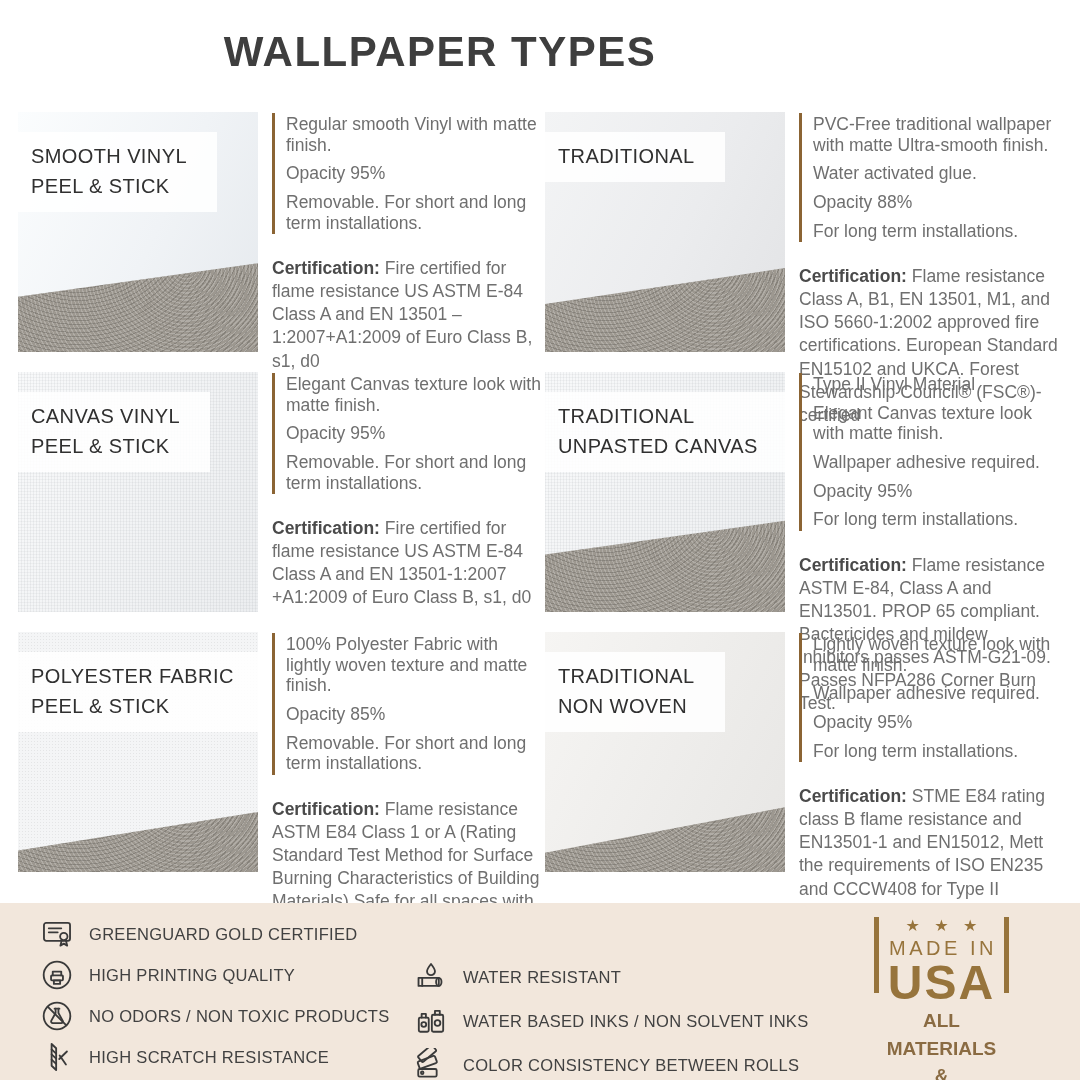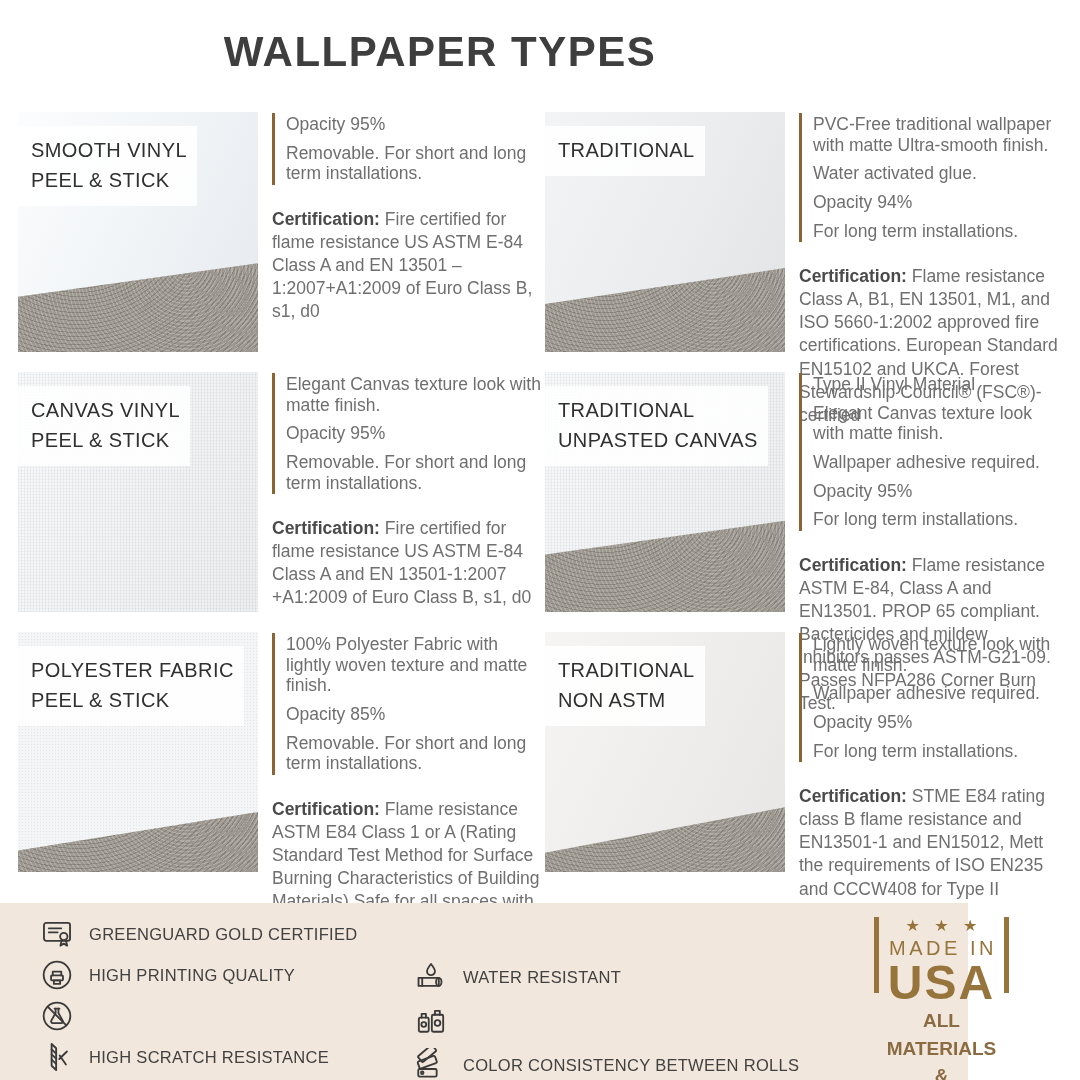--- a/index.html
+++ b/index.html
@@ -38,38 +38,38 @@
     background-image:
       repeating-radial-gradient(circle at 25% 35%, rgba(50,48,44,0.22) 0 1px, transparent 1px 4px),
       repeating-radial-gradient(circle at 70% 65%, rgba(255,255,255,0.20) 0 1.2px, transparent 1.2px 3.5px);
   }
   .f1 { clip-path:polygon(0 77%,100% 63%,100% 100%,0 100%); }
   .f2 { clip-path:polygon(0 80%,100% 65%,100% 100%,0 100%); }
   .f4 { clip-path:polygon(0 76%,100% 62%,100% 100%,0 100%); }
   .f5 { clip-path:polygon(0 91%,100% 75%,100% 100%,0 100%); }
   .f6 { clip-path:polygon(0 92%,100% 73%,100% 100%,0 100%); }
   .strip {
-    position:absolute; top:14px; left:0; z-index:2;
+    position:absolute; top:20px; left:0; z-index:2;
     background:rgba(255,255,255,0.88);
-    padding:9px 10px 11px 13px;
+    padding:9px 30px 11px 13px;
     font-size:20px; line-height:1.5; letter-spacing:0.4px;
     color:#303030; font-weight:500; white-space:nowrap;
   }
   .strip span { display:block; }
   .info { flex:1; padding-top:1px; }
   .desc {
     border-left:3px solid #8B6434; padding:1px 0 1px 11px;
     font-size:17.5px; line-height:1.18; color:#6f6f6f;
   }
   .desc p { margin-bottom:8px; }
   .desc p:last-child { margin-bottom:0; }
   .cert { margin-top:23px; font-size:17.5px; line-height:1.32; color:#6f6f6f; }
   .cert-label { font-weight:bold; color:#4a4a4a; }
   .footer {
-    position:absolute; top:903px; left:0; width:968px; height:177px;
+    position:absolute; top:903px; left:0; width:1080px; height:177px;
     background:#F2E7DC;
   }
   .feat-col { position:absolute; display:flex; flex-direction:column; }
   .feat-left  { left:40px;  top:14px; gap:7px; }
   .feat-right { left:414px; top:10px; gap:10px;margin-top:47px; }
   .feat { display:flex; align-items:center; gap:15px; height:34px; }
   .feat .ic { width:34px; height:34px; flex:none; }
   .feat .lbl { font-size:16.5px; letter-spacing:0.3px; color:#414141; white-space:nowrap; }
   .badge-wrap { position:absolute; left:869px; top:14px; width:145px; text-align:center; color:#97743C; }
   .usa-badge { display:flex; justify-content:center; align-items:stretch; gap:7px; height:76px; }
@@ -91,39 +91,40 @@
   <section class="panel">
     <div class="sample s1">
       <div class="strip">
         <span>SMOOTH VINYL</span>
         <span>PEEL &amp; STICK</span>
       </div>
       <div class="floor f1"></div>
     </div>
     <div class="info">
       <div class="desc">
+        <p>Regular smooth Vinyl with matte finish.</p>
         <p>Opacity 95%</p>
         <p>Removable.  For short and long term installations.</p>
       </div>
       <p class="cert"><span class="cert-label">Certification:</span> <span>Fire certified for flame resistance US ASTM E-84 Class A and EN 13501 –1:2007+A1:2009 of Euro Class B, s1, d0</span></p>
     </div>
   </section>
 
   <section class="panel">
     <div class="sample s2">
       <div class="strip">
         <span>TRADITIONAL</span>
       </div>
       <div class="floor f2"></div>
     </div>
     <div class="info">
       <div class="desc">
         <p>PVC-Free traditional wallpaper with matte Ultra-smooth finish.</p>
         <p>Water activated glue.</p>
-        <p>Opacity 94%</p>
+        <p>Opacity 88%</p>
         <p>For long term installations.</p>
       </div>
       <p class="cert"><span class="cert-label">Certification:</span> <span>Flame resistance Class A, B1, EN 13501, M1, and ISO 5660-1:2002 approved fire certifications. European Standard EN15102 and UKCA. Forest Stewardship Council® (FSC®)-certified</span></p>
     </div>
   </section>
 
   <section class="panel">
     <div class="sample s3">
       <div class="strip">
         <span>CANVAS VINYL</span>
@@ -175,21 +176,21 @@
         <p>Removable.  For short and long term installations.</p>
       </div>
       <p class="cert"><span class="cert-label">Certification:</span> <span>Flame resistance ASTM E84 Class 1 or A (Rating Standard Test Method for Surface Burning Characteristics of Building Materials) Safe for all spaces with REACH, RoHS and Prop 65 Compliance</span></p>
     </div>
   </section>
 
   <section class="panel">
     <div class="sample s6">
       <div class="strip">
         <span>TRADITIONAL</span>
-        <span>NON ASTM</span>
+        <span>NON WOVEN</span>
       </div>
       <div class="floor f6"></div>
     </div>
     <div class="info">
       <div class="desc">
         <p>Lightly woven texture look with matte finish.</p>
         <p>Wallpaper adhesive required.</p>
         <p>Opacity 95%</p>
         <p>For long term installations.</p>
       </div>
@@ -226,20 +227,21 @@
     </div>
     <div class="feat">
       <span class="ic">
         <svg width="34" height="34" viewBox="0 0 24 24" fill="none" stroke="#3a3a3a" stroke-width="1.3" stroke-linecap="round" stroke-linejoin="round">
           <circle cx="12" cy="12" r="9.4"></circle>
           <path d="M10.3 6.8h3.4"></path>
           <path d="M11 6.8v3.1l-3 5.4c-.4.8.1 1.7 1 1.7h6c.9 0 1.4-.9 1-1.7l-3-5.4V6.8"></path>
           <line x1="5.4" y1="5.4" x2="18.6" y2="18.6"></line>
         </svg>
       </span>
+      <span class="lbl">NO ODORS / NON TOXIC PRODUCTS</span>
     </div>
     <div class="feat">
       <span class="ic">
         <svg width="34" height="34" viewBox="0 0 24 24" fill="none" stroke="#3a3a3a" stroke-width="1.3" stroke-linecap="round" stroke-linejoin="round">
           <path d="M8.2 2.8v15.4l3.2 3V5.8z"></path>
           <line x1="8.2" y1="6.6" x2="11.4" y2="9.6"></line>
           <line x1="8.2" y1="10.2" x2="11.4" y2="13.2"></line>
           <line x1="8.2" y1="13.8" x2="11.4" y2="16.8"></line>
           <path d="M13.6 13.4L19 8.1"></path>
           <path d="M13.9 10.9l4.4 6.4"></path>
@@ -265,20 +267,21 @@
       <span class="ic">
         <svg width="34" height="34" viewBox="0 0 24 24" fill="none" stroke="#3a3a3a" stroke-width="1.3" stroke-linecap="round" stroke-linejoin="round">
           <rect x="3.4" y="9.6" width="7" height="10" rx="1"></rect>
           <path d="M5.4 9.6V7h3v2.6"></path>
           <circle cx="6.9" cy="14.5" r="1.7"></circle>
           <rect x="12.6" y="7.6" width="8" height="12" rx="1"></rect>
           <path d="M14.8 7.6V4.8h3.4v2.8"></path>
           <circle cx="16.6" cy="13.4" r="2"></circle>
         </svg>
       </span>
+      <span class="lbl">WATER BASED INKS / NON SOLVENT INKS</span>
     </div>
     <div class="feat">
       <span class="ic">
         <svg width="34" height="34" viewBox="0 0 24 24" fill="none" stroke="#3a3a3a" stroke-width="1.3" stroke-linecap="round" stroke-linejoin="round">
           <rect x="3" y="14.8" width="13" height="5.4" rx="1"></rect>
           <rect x="4.2" y="9.4" width="13" height="5.4" rx="1" transform="rotate(-20 4.2 14.8)"></rect>
           <rect x="6" y="4.8" width="13" height="5.4" rx="1" transform="rotate(-40 6 10.2)"></rect>
           <circle cx="5.8" cy="17.5" r="0.9"></circle>
         </svg>
       </span>

